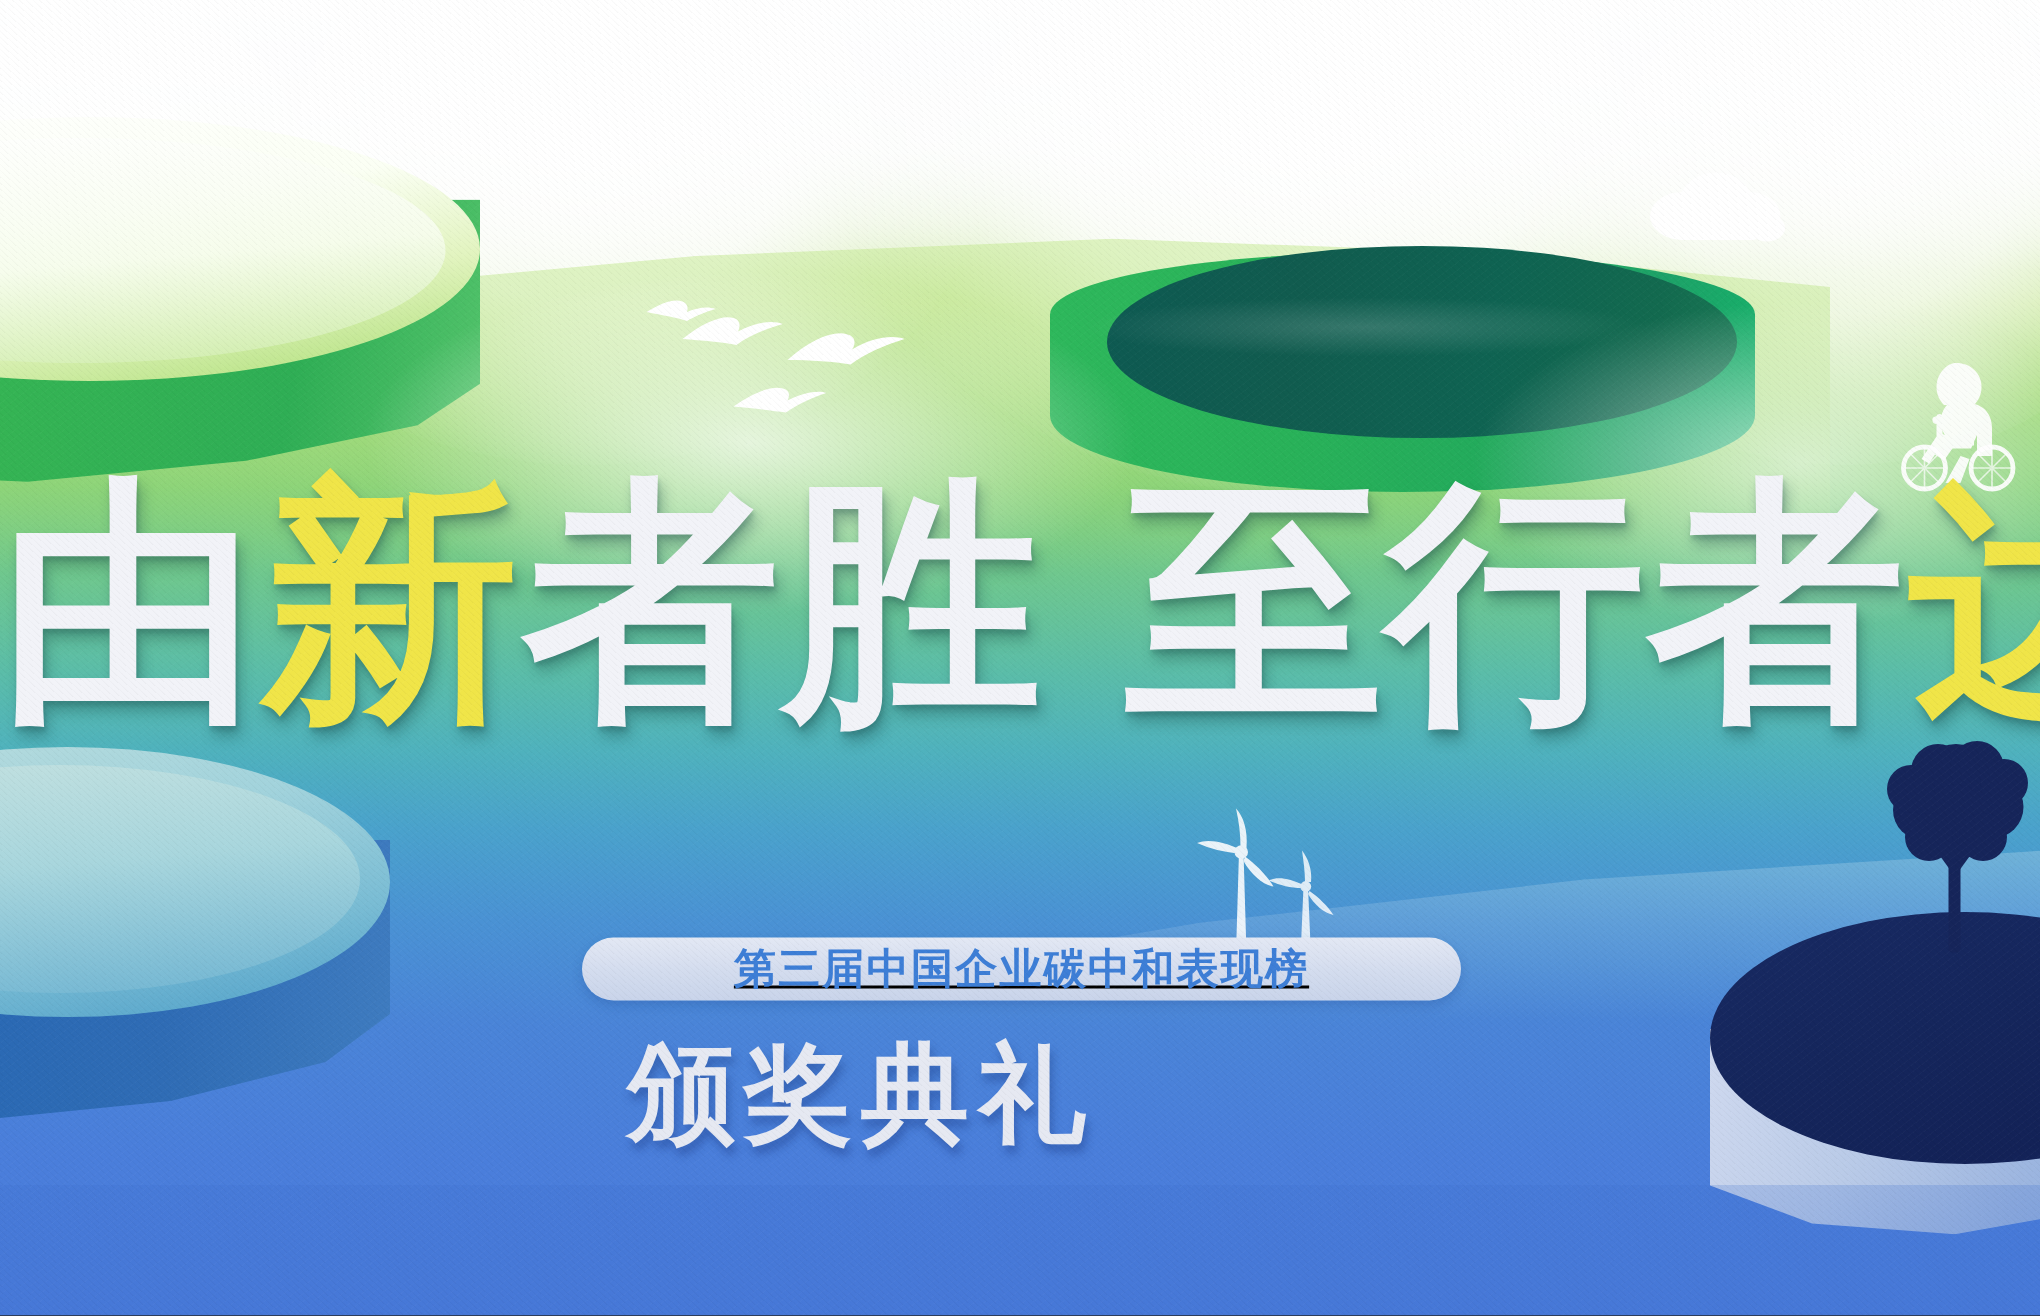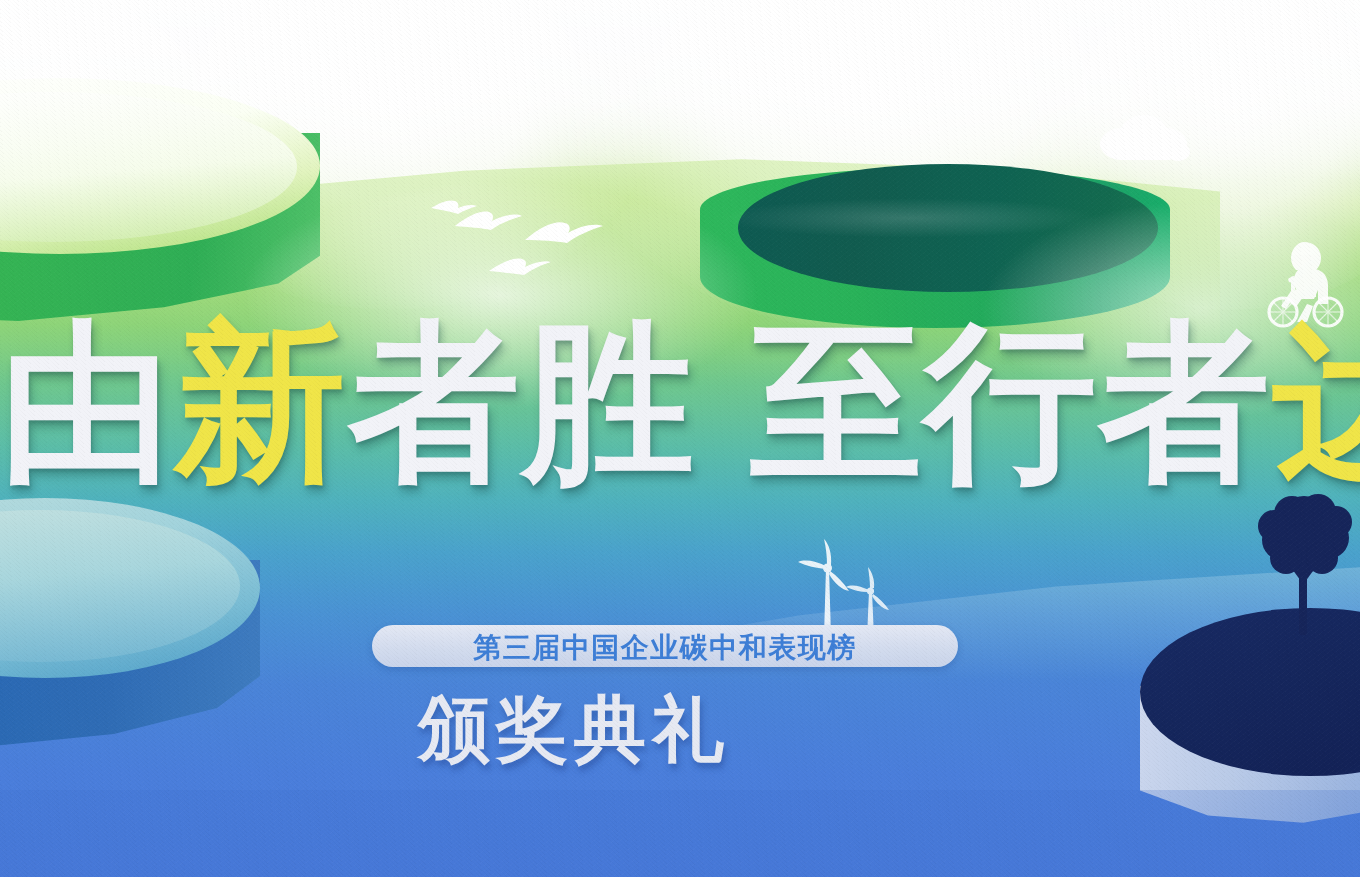--- a/index.html
+++ b/index.html
@@ -108,25 +108,25 @@
     text-align:center;white-space:nowrap;
     font-family:Liberation Serif, serif;
     font-weight:bold;font-size:172px;line-height:1;letter-spacing:2px;}
   .headline .ch{display:inline-block;
     text-shadow:3px 7px 9px rgba(20,70,70,.33), 1px 3px 3px rgba(20,70,70,.2);}
   .headline .w{color:#f2f3f8;}
   .headline .y{color:#f0e548;}
   .headline .gap{display:inline-block;width:54px;}
 
   
-  .pill{position:absolute;left:372px;top:625px;width:586px;height:42px;
+  .pill{position:absolute;left:388px;top:625px;width:586px;height:42px;
     border-radius:21px;
     background:linear-gradient(to bottom,#e3e8f4 0%,#d3dcee 55%,#c9d4ea 100%);
     box-shadow:0 3px 7px rgba(25,60,130,.22);
-    display:flex;align-items:flex-end;justify-content:center;}
+    display:flex;align-items:center;justify-content:center;text-decoration:underline;}
   .pill span{color:#3d7ed6;font-weight:bold;font-size:28px;letter-spacing:1.5px;
     font-family:"Liberation Sans","DejaVu Sans",sans-serif;}
 
   
   .ceremony{position:absolute;left:0;top:682px;width:1148px;text-align:center;
     font-family:"Liberation Serif","DejaVu Serif",serif;
     font-weight:bold;font-size:72px;color:#e6e9f2;letter-spacing:6px;
     text-shadow:2px 5px 6px rgba(20,50,120,.35);}
 
   

